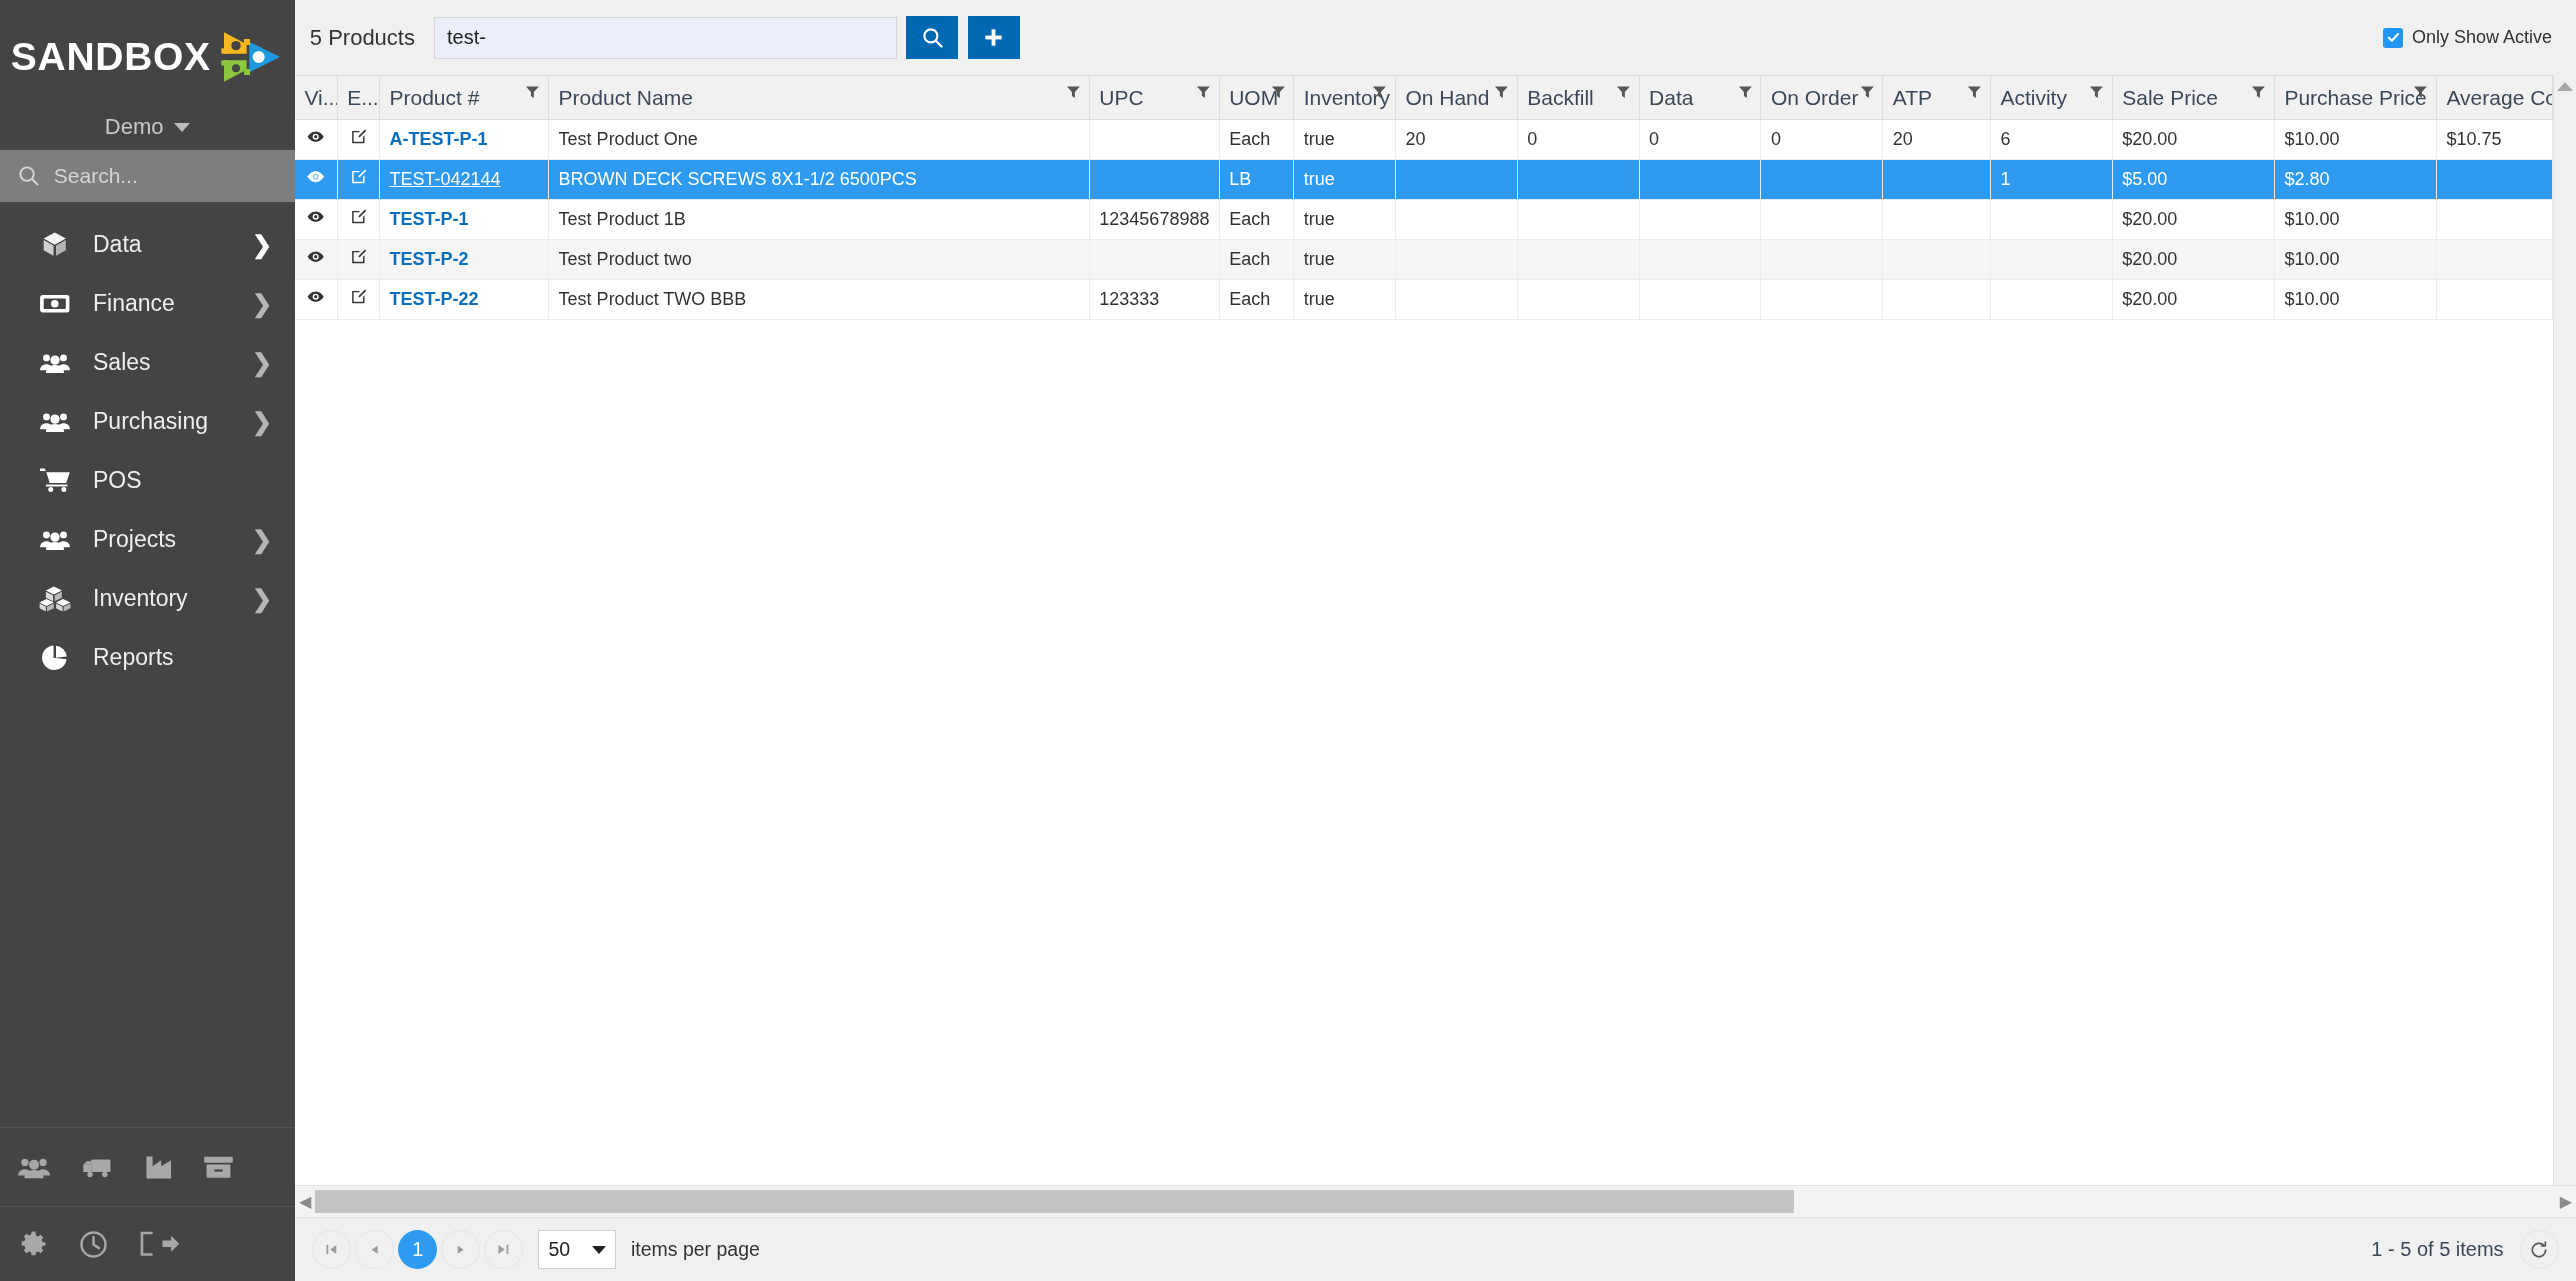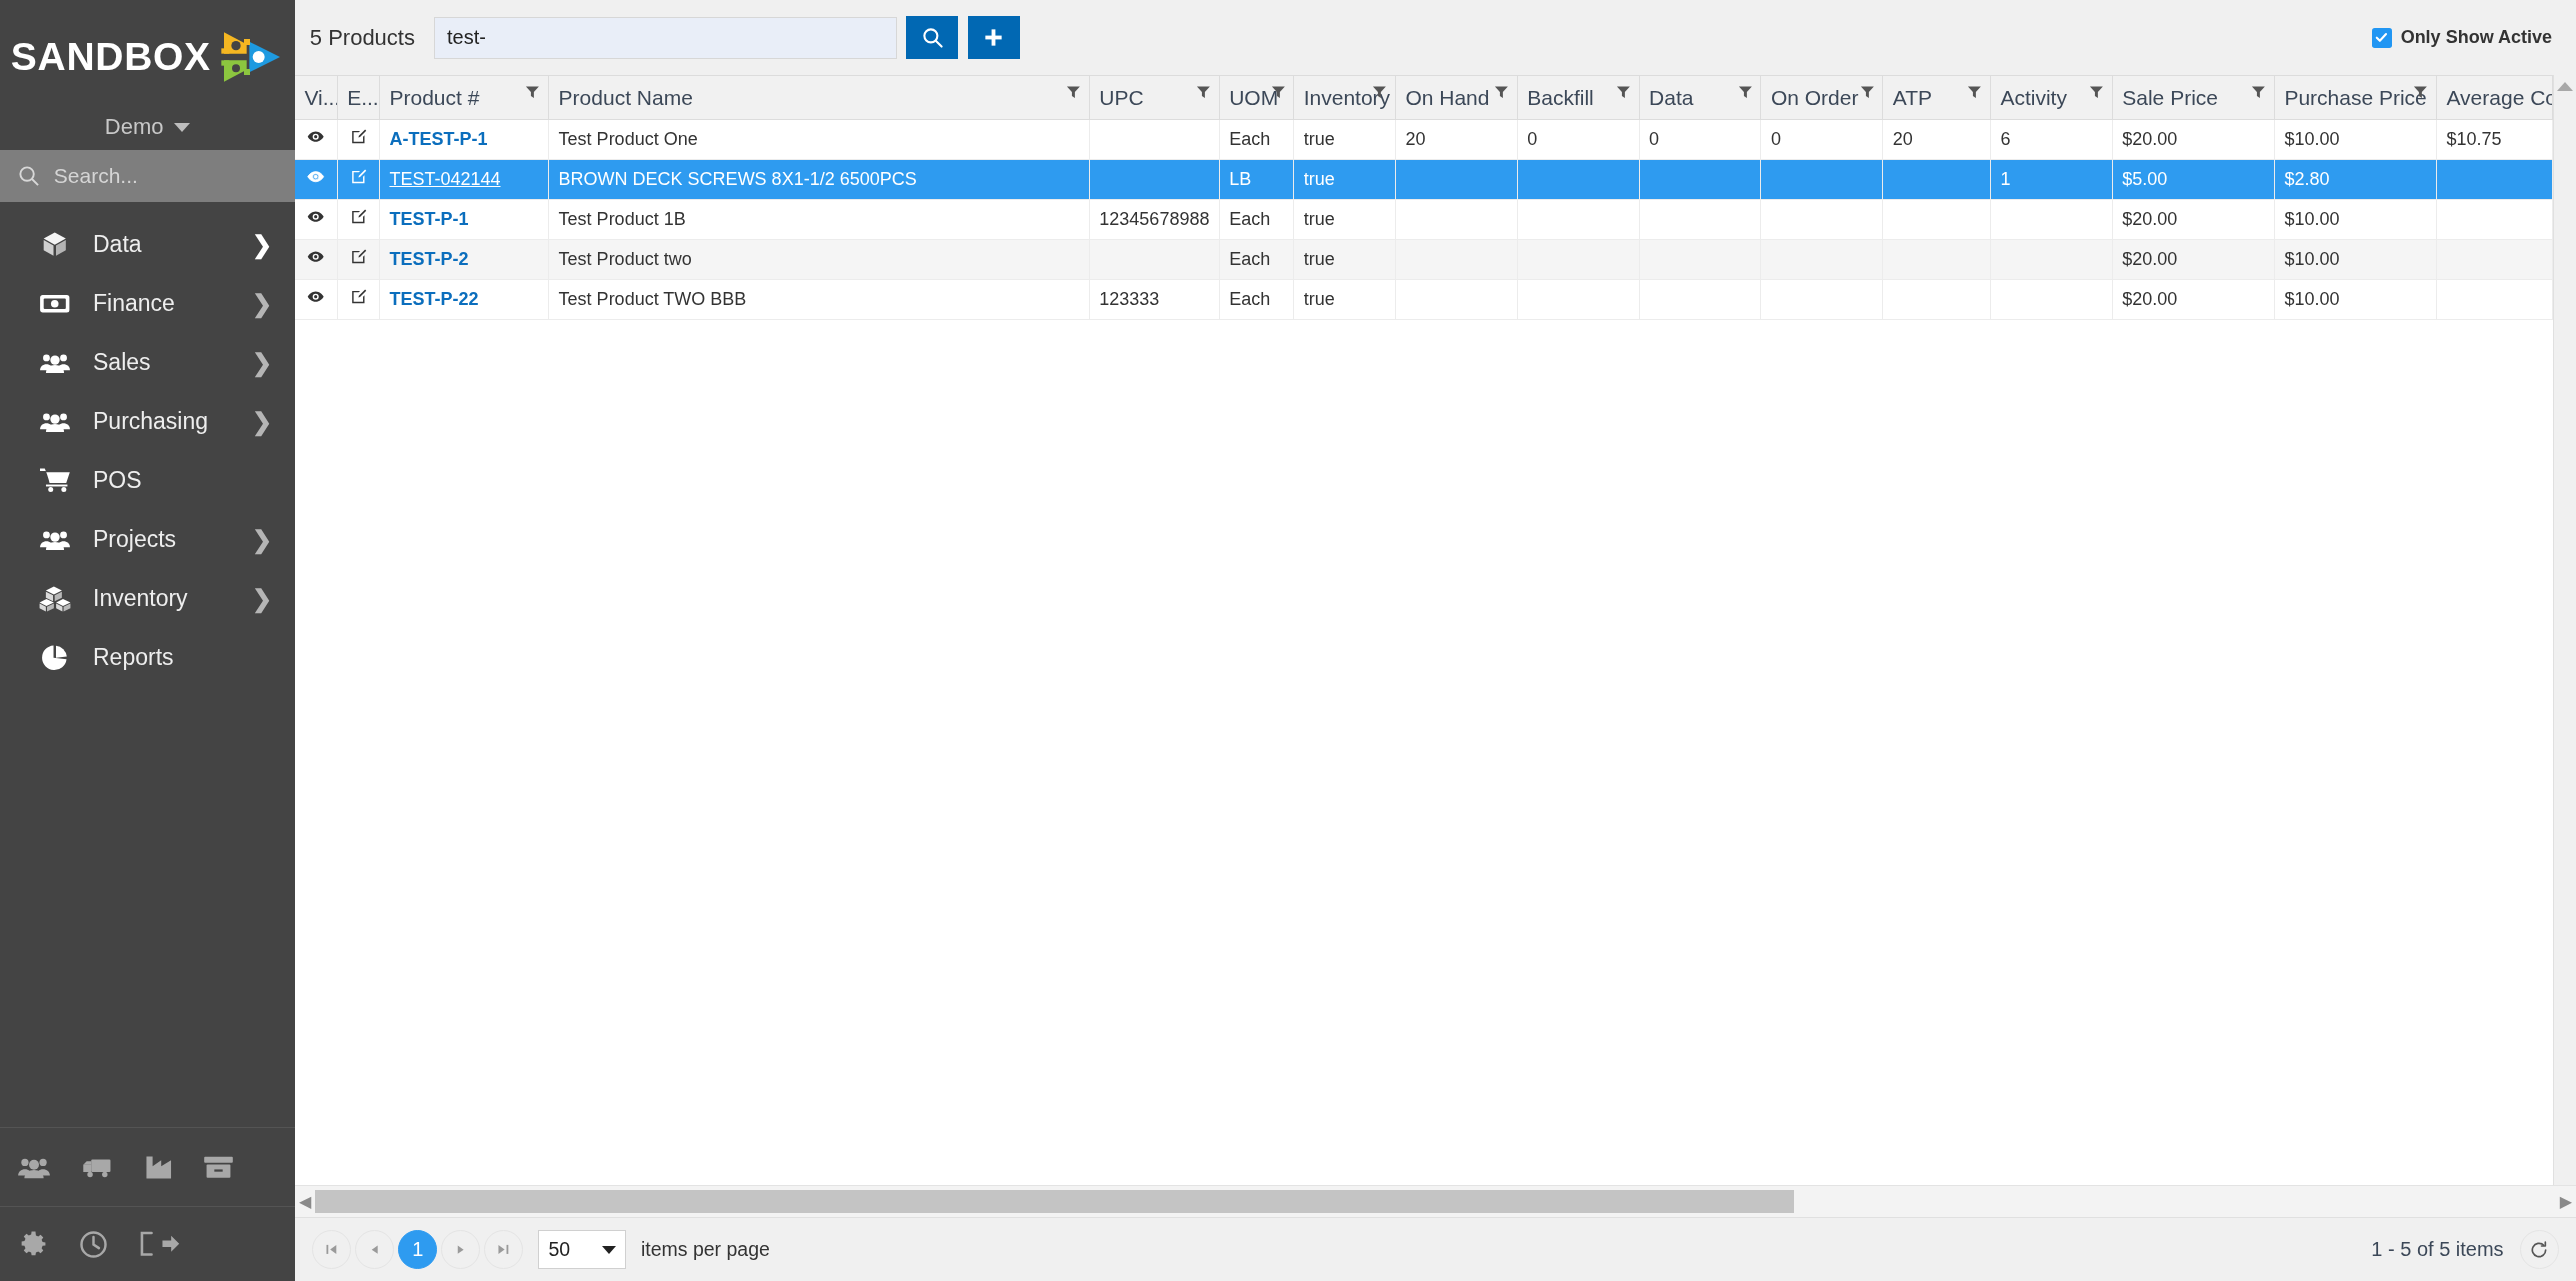--- a/index.html
+++ b/index.html
@@ -59,21 +59,21 @@
   .grid-search {
     width: 463px; height: 42px; background: #e9eef8; border: 1.3px solid #d7d7d7;
     font-size: 20px; color: #222; padding: 0 12px; outline: none;
     font-family: "Liberation Sans", sans-serif;
   }
   .tb-btn {
     width: 52px; height: 43px; background: #0168b3; border: 0; margin-left: 9.4px;
     display: flex; align-items: center; justify-content: center; cursor: pointer;
   }
   .toolbar-spacer { flex: 1 1 auto; }
-  .active-check { display: flex; align-items: center; gap: 9px; margin-right: 24px; font-weight: bold; }
+  .active-check { display: flex; align-items: center; gap: 9px; margin-right: 24px; }
   .cbox {
     width: 20px; height: 20px; background: #2196f3; border-radius: 2.7px;
     display: flex; align-items: center; justify-content: center; cursor: pointer;
   }
   .active-label { font-size: 18px; color: #333; }
 
   
   .grid-wrap { flex: 1 1 auto; display: flex; flex-direction: column; min-height: 0; background: #fff; position: relative; }
   .grid-scroll { flex: 1 1 auto; overflow: hidden; position: relative; display: flex; }
   .grid-main { flex: 1 1 auto; min-width: 0; overflow: hidden; }
@@ -120,21 +120,21 @@
     flex: 0 0 64px; height: 64px; background: #f0f0f0; border-top: 1.3px solid #e0e0e0;
     display: flex; align-items: center; padding: 0 17.4px; gap: 0;
   }
   .pbtn {
     width: 39px; height: 39px; border-radius: 50%; border: 1.3px solid #e4e4e4; background: transparent;
     display: flex; align-items: center; justify-content: center; cursor: pointer; color: #9a9a9a; font-size: 16px;
     margin-right: 4px;
   }
   .pbtn.current { background: #2e9bf0; border-color: #2e9bf0; color: #fff; font-size: 20px; }
   .psel {
-    margin-left: 10.7px; width: 88px; height: 39px; background: #fff; border: 1.3px solid #d0d0d0;
+    margin-left: 10.7px; width: 78px; height: 39px; background: #fff; border: 1.3px solid #d0d0d0;
     display: flex; align-items: center; justify-content: space-between; padding: 0 9.4px; cursor: pointer;
   }
   .psel-val { font-size: 19.5px; color: #222; }
   .psel-car { width: 0; height: 0; border-left: 7.4px solid transparent; border-right: 7.4px solid transparent; border-top: 8px solid #222; }
   .pitems { margin-left: 14.8px; font-size: 19.5px; color: #333; }
   .pager-spacer { flex: 1 1 auto; }
   .pcount { font-size: 20px; color: #3c4858; margin-right: 16px; }
   .prefresh {
     width: 39px; height: 39px; border-radius: 50%; border: 1.3px solid #e4e4e4;
     display: flex; align-items: center; justify-content: center; cursor: pointer;

